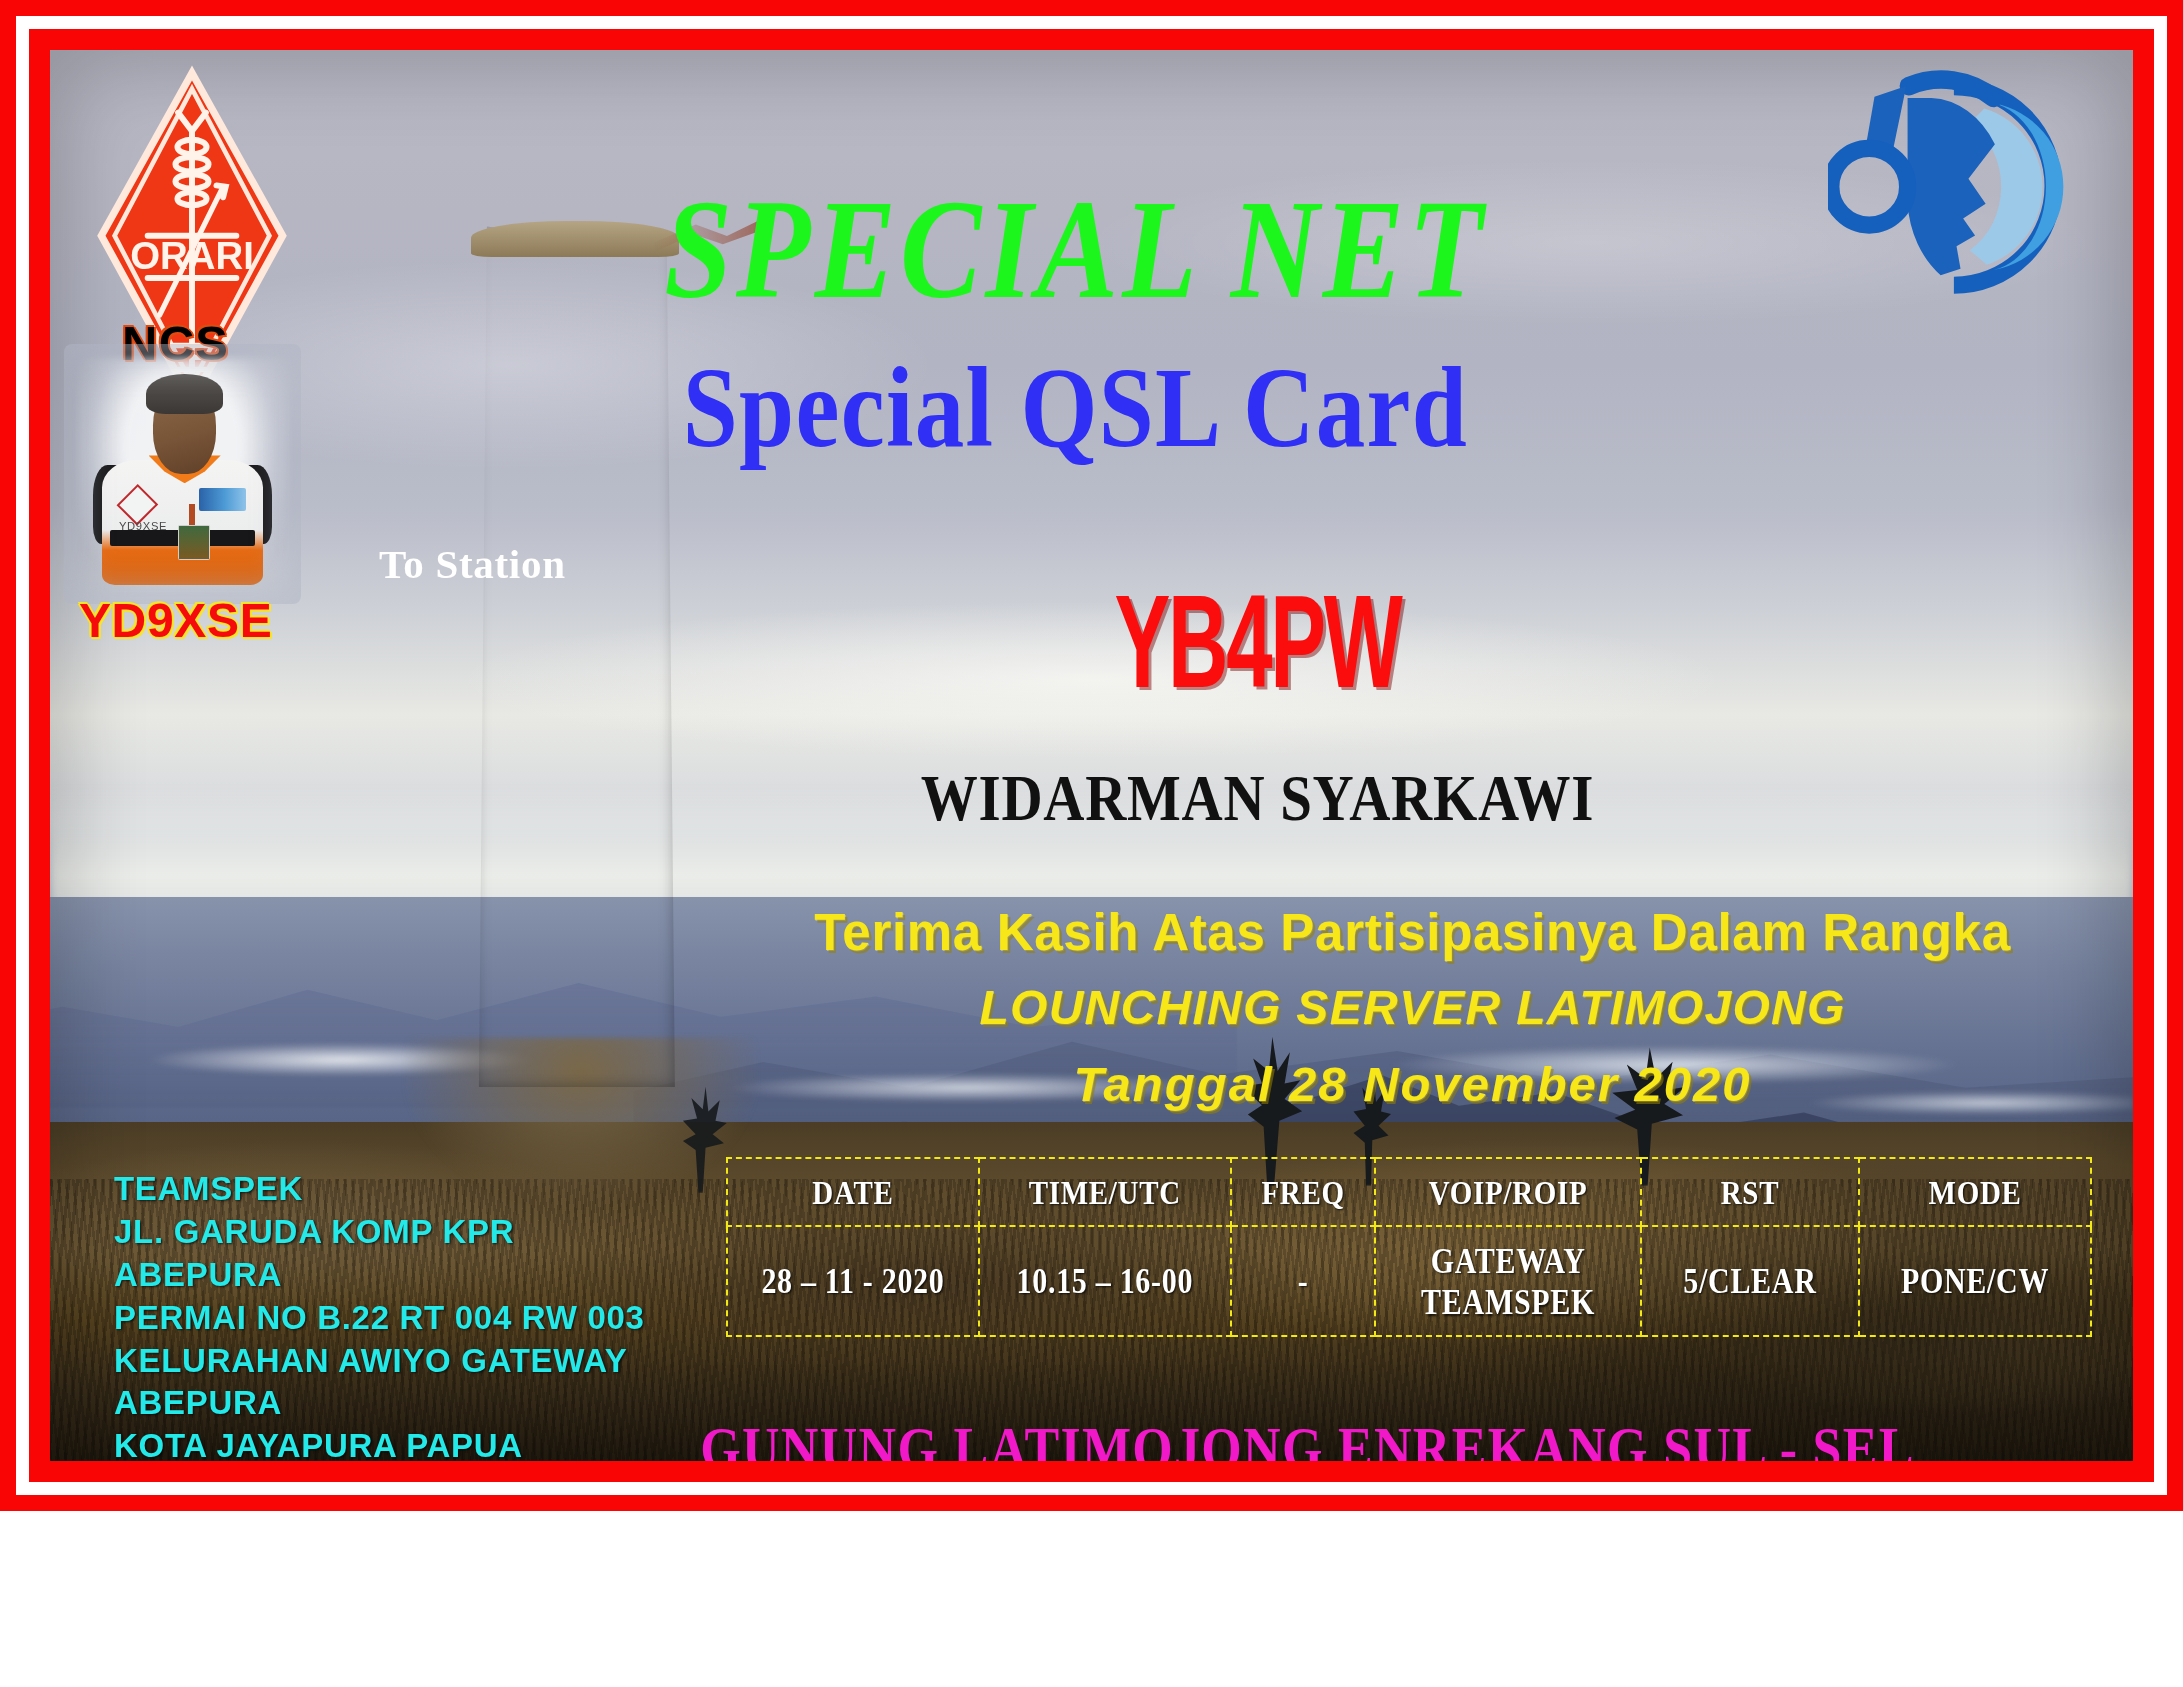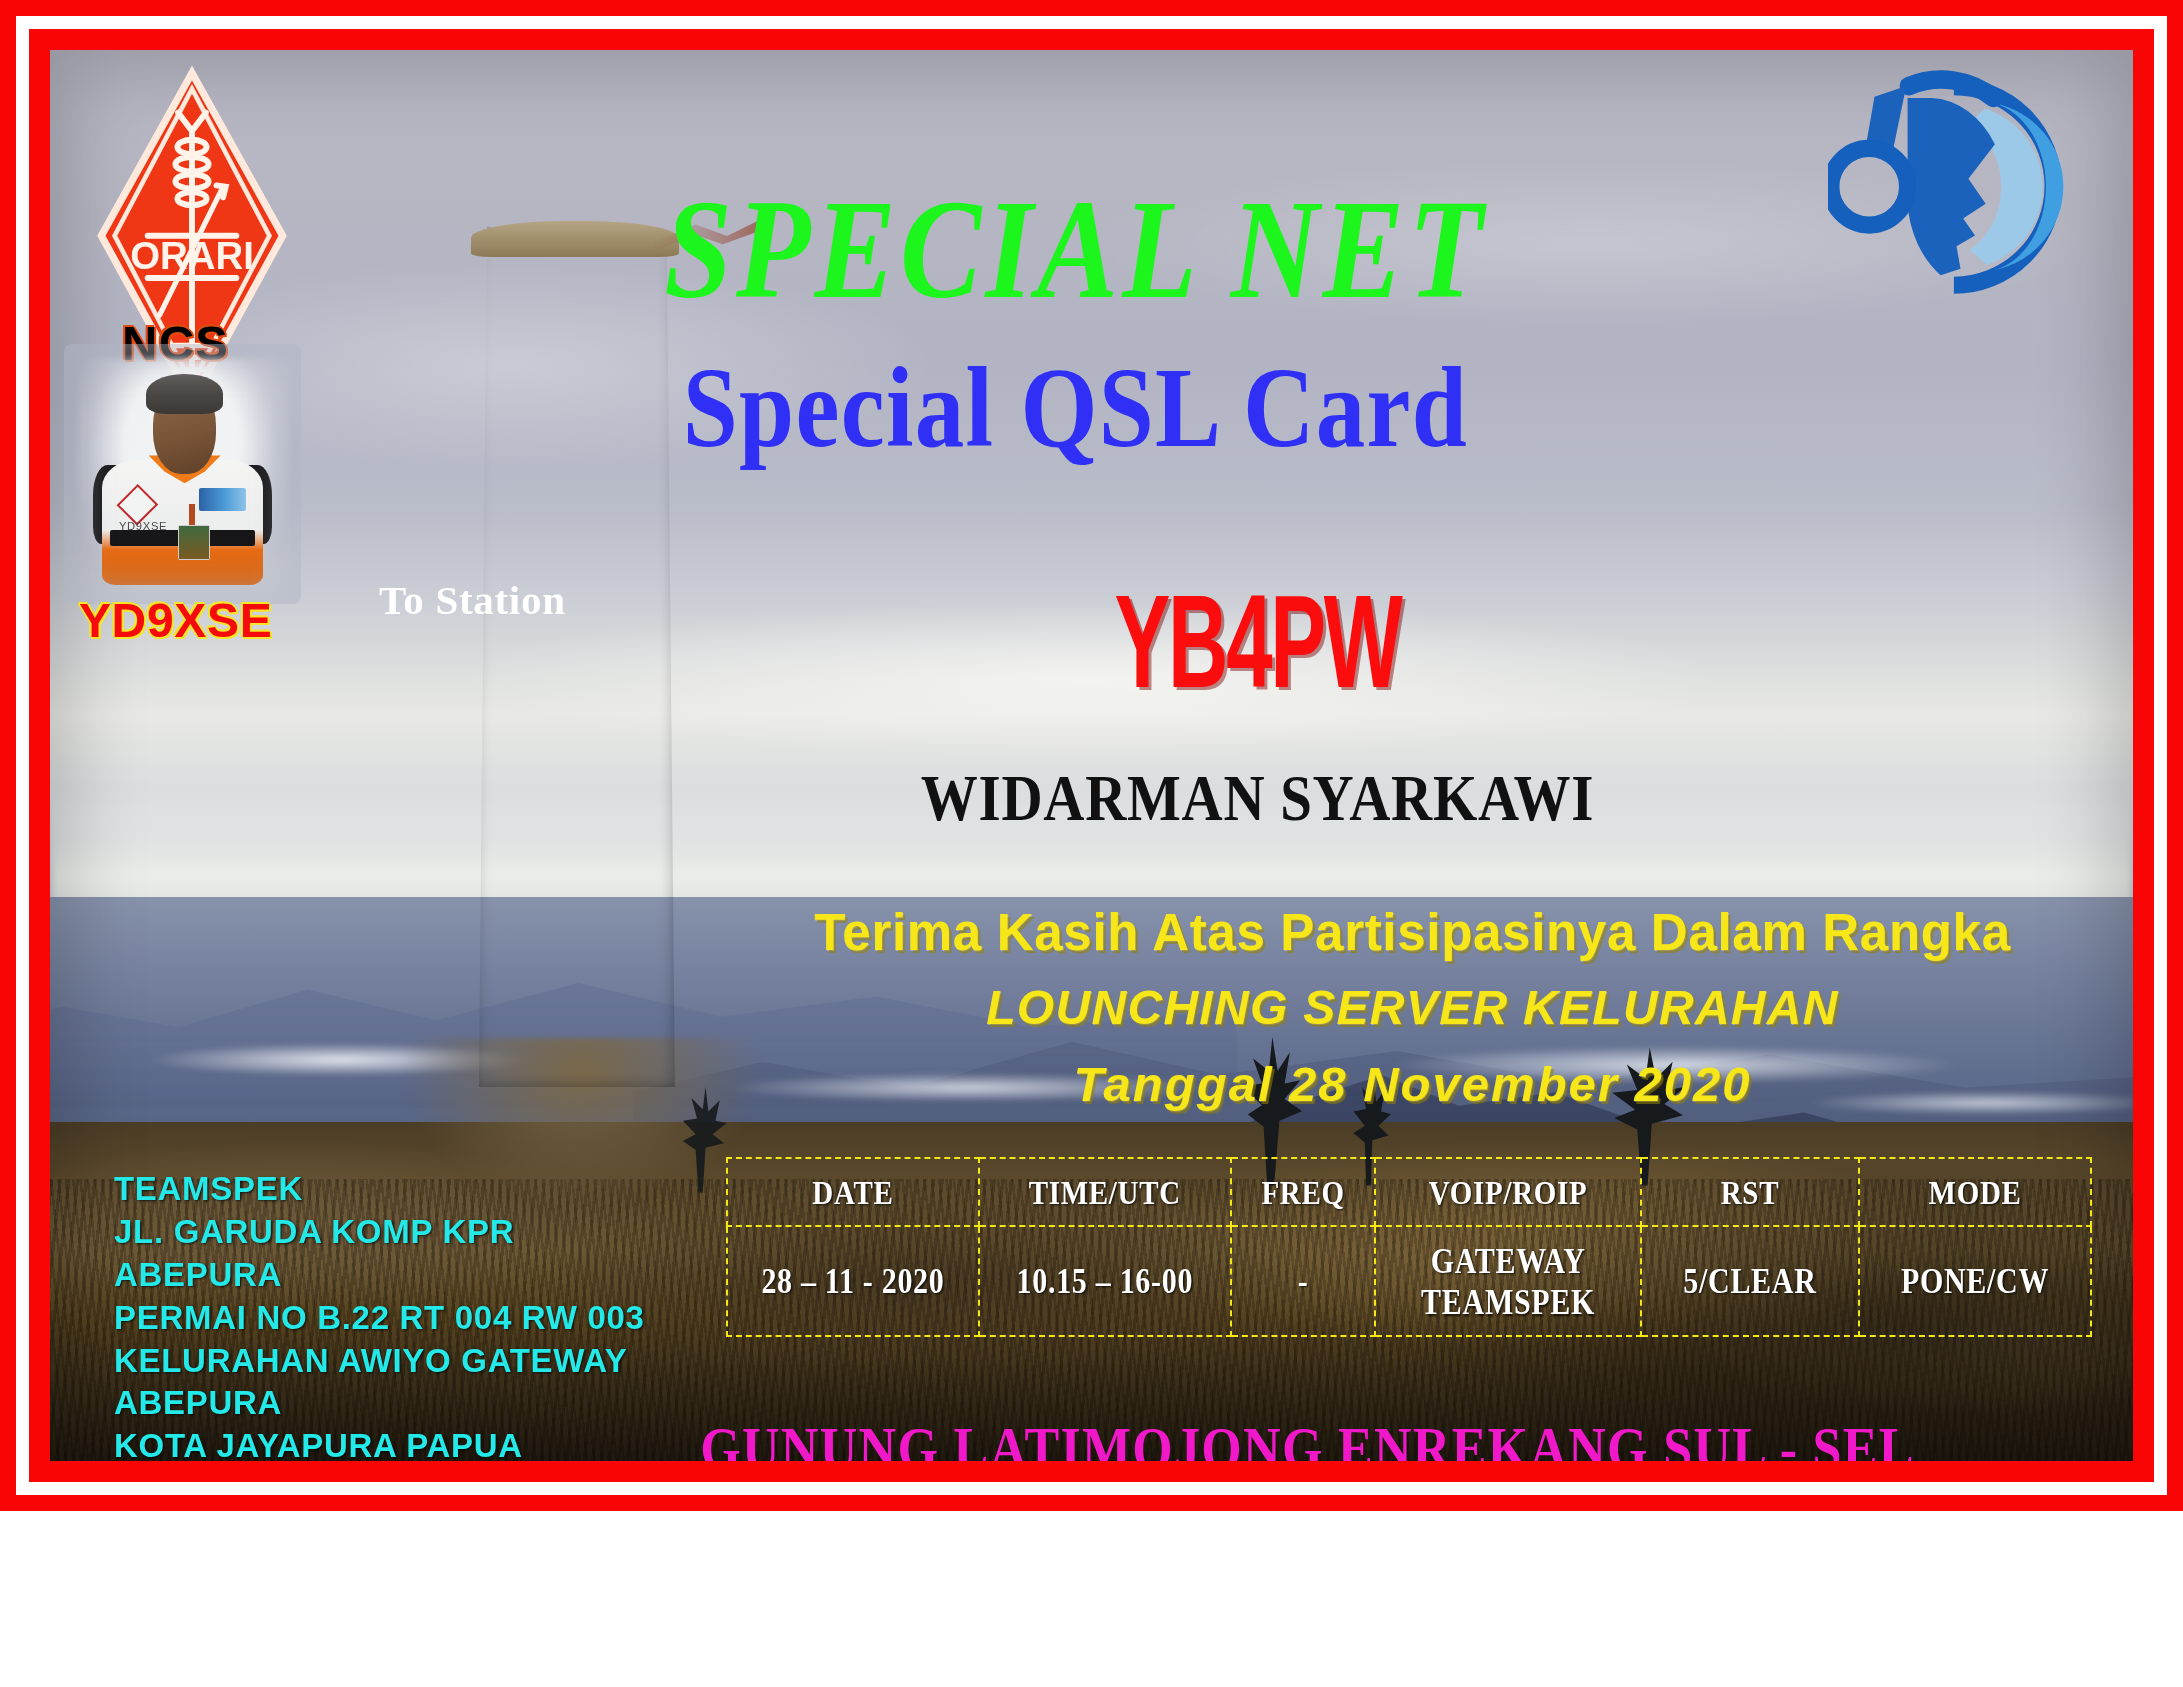--- a/index.html
+++ b/index.html
@@ -140,21 +140,21 @@
     letter-spacing:0.7px;}
 
   
   #special-net{position:absolute;left:397px;top:129px;width:1257px;text-align:center;
     font-family:"Liberation Serif",serif;font-weight:bold;font-style:italic;font-size:122px;
     color:#1df61d;letter-spacing:4px;line-height:1;transform:scaleY(1.16);transform-origin:top center;}
   #qsl-card{position:absolute;left:397px;top:301px;width:1257px;text-align:center;
     font-family:"Liberation Serif",serif;font-weight:bold;font-size:99px;
     color:#2f2ff5;letter-spacing:1.3px;line-height:1;transform:scaleY(1.15);transform-origin:top center;}
   #to-station{position:absolute;left:329px;top:490px;
-    font-family:"Liberation Serif",serif;font-weight:bold;font-size:41px;color:#ffffff;letter-spacing:0.7px;margin-top:36px;}
+    font-family:"Liberation Serif",serif;font-weight:bold;font-size:41px;color:#ffffff;letter-spacing:0.7px;}
   #callsign{position:absolute;left:827px;top:516px;width:761px;text-align:center;
     font-family:"Liberation Sans",sans-serif;font-weight:bold;font-size:93px;color:#fb0d0d;
     letter-spacing:-2.6px;transform:scaleY(1.42) scaleX(.90);transform-origin:top center;
     text-shadow:3.3px 2.6px 0 rgba(120,0,0,.45);}
   #opname{position:absolute;left:695px;top:711px;width:1025px;text-align:center;
     font-family:"Liberation Serif",serif;font-weight:bold;font-size:57px;color:#111111;
     letter-spacing:0.7px;transform:scaleY(1.14);transform-origin:top center;}
 
   
   .ylw{position:absolute;width:1363px;left:681px;text-align:center;color:#f7e718;
@@ -271,21 +271,21 @@
     </div>
     <div id="yd9xse">YD9XSE</div>
 
     <div id="special-net">SPECIAL NET</div>
     <div id="qsl-card">Special QSL Card</div>
     <div id="to-station">To Station</div>
     <div id="callsign">YB4PW</div>
     <div id="opname">WIDARMAN SYARKAWI</div>
 
     <div class="ylw" id="thanks">Terima Kasih Atas Partisipasinya Dalam Rangka</div>
-    <div class="ylw" id="launch">LOUNCHING SERVER KELURAHAN</div>
+    <div class="ylw" id="launch">LOUNCHING SERVER LATIMOJONG</div>
     <div class="ylw" id="tanggal">Tanggal  28  November  2020</div>
 
     <table id="qso">
       <tbody>
           <tr>
         <th class="c-date">DATE</th>
         <th class="c-time">TIME/UTC</th>
         <th class="c-freq">FREQ</th>
         <th class="c-voip">VOIP/ROIP</th>
         <th class="c-rst">RST</th>

